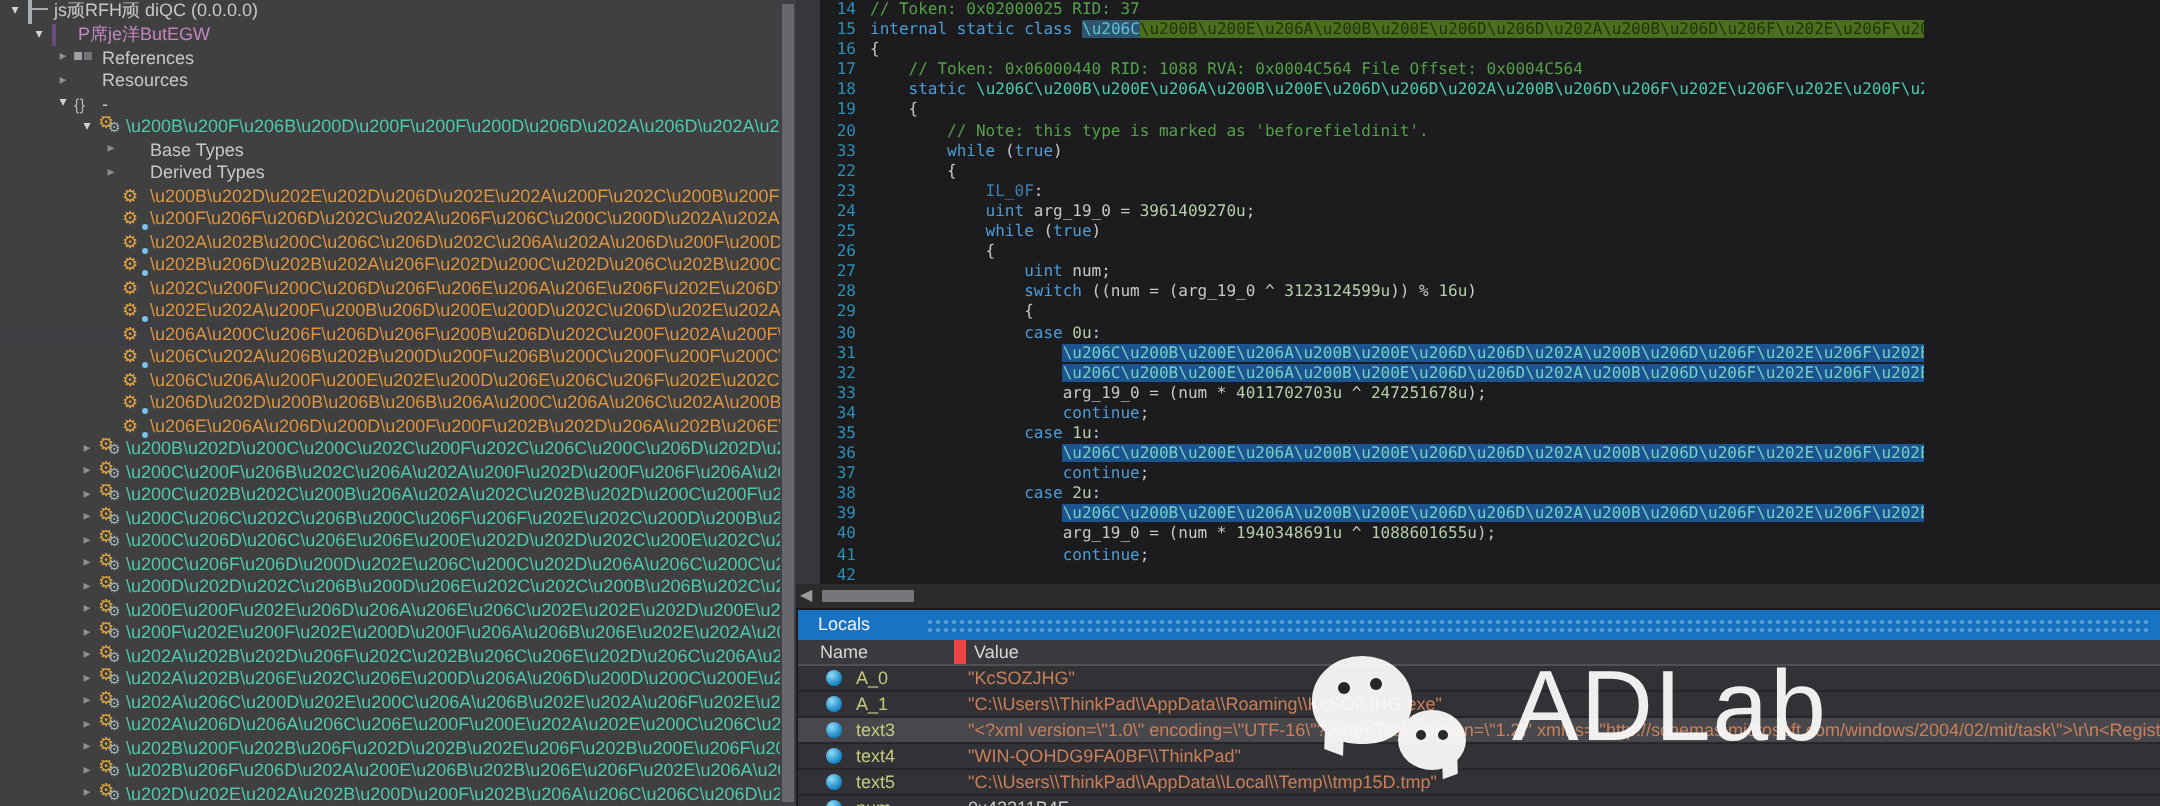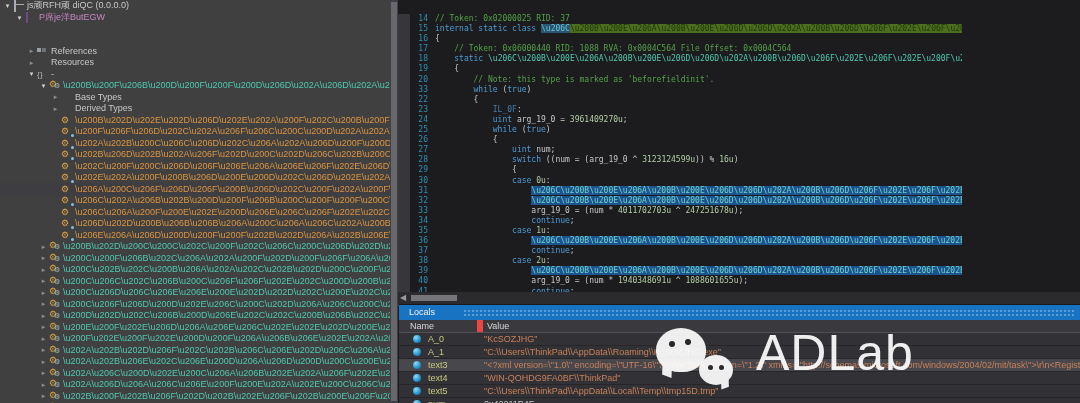--- a/index.html
+++ b/index.html
@@ -30,21 +30,21 @@
   .i-gear{font-size:9px;line-height:10px;color:#e0a343;font-family:"DejaVu Sans",sans-serif;}
   .i-gear .badge{position:absolute;right:-1px;bottom:-1px;width:3px;height:3px;background:#7fc0e8;border-radius:50%;}
   .i-cls .g1{position:absolute;left:0;top:-1px;font-size:9px;color:#d8a33d;font-family:"DejaVu Sans",sans-serif;}
   .i-cls .g2{position:absolute;left:5px;top:2px;font-size:7px;color:#9fb6c0;font-family:"DejaVu Sans",sans-serif;}
   .i-bt{width:8px;height:7px;background:#c9a24e;margin-top:2px;border-radius:1px;}
   .i-dt{width:8px;height:7px;background:#b36a40;margin-top:2px;border-radius:1px;}
   
   #tree-sb{position:absolute;left:390px;top:0;width:8px;height:403px;background:#3f3f46;}
   #tree-sb .thumb{position:absolute;left:1px;right:1px;top:2px;bottom:2px;background:#68686c;}
   
-  #editor{position:absolute;left:398px;top:14px;width:564px;height:292px;background:#1c1c1f;overflow:hidden;
+  #editor{position:absolute;left:398px;top:0;width:564px;height:292px;background:#1c1c1f;overflow:hidden;
     font-family:"DejaVu Sans Mono",monospace;font-size:8px;}
   #glyphmargin{position:absolute;left:0;top:0;width:12px;height:292px;background:#37373b;}
   #gutter{position:absolute;left:12px;top:0;width:23px;height:292px;text-align:right;color:#2e8fb4;}
   #gutter .ln{height:10.1px;line-height:10.1px;padding-right:5px;}
   #codelines{position:absolute;left:37px;top:0;right:0;height:292px;overflow:hidden;}
   .cl{height:10.1px;line-height:10.1px;white-space:pre;}
   .cm{color:#55a04a}.kw{color:#4e9cd6}.nu{color:#b5cea8}.pl{color:#c8c8c8}
   .ty{color:#4ec9b0}.lb{color:#3f7fae}
   .hb{background:#1d548f;color:#6fd1c4;}
   .hg{background:#4c6e1f;color:#1f3408;}
@@ -94,21 +94,21 @@
     <div class="trow" style="padding-left: 2px;">
       <span class="exp open">▾</span>
       <span class="ticon"><span class="i-asm"></span></span>
       <span class="tlabel c-asm">js顽RFH顽 diQC (0.0.0.0)</span>
     </div>
     <div class="trow" style="padding-left: 14px;">
       <span class="exp open">▾</span>
       <span class="ticon"><span class="i-mod"></span></span>
       <span class="tlabel c-mod">P席je洋ButEGW</span>
     </div>
-    <div class="trow" style="padding-left: 26px; margin-top: 22px;">
+    <div class="trow" style="padding-left: 26px;">
       <span class="exp">▸</span>
       <span class="ticon"><span class="i-ref"></span></span>
       <span class="tlabel c-plain">References</span>
     </div>
     <div class="trow" style="padding-left: 26px;">
       <span class="exp">▸</span>
       <span class="ticon"><span class="i-folder"></span></span>
       <span class="tlabel c-plain">Resources</span>
     </div>
     <div class="trow" style="padding-left: 26px;">

